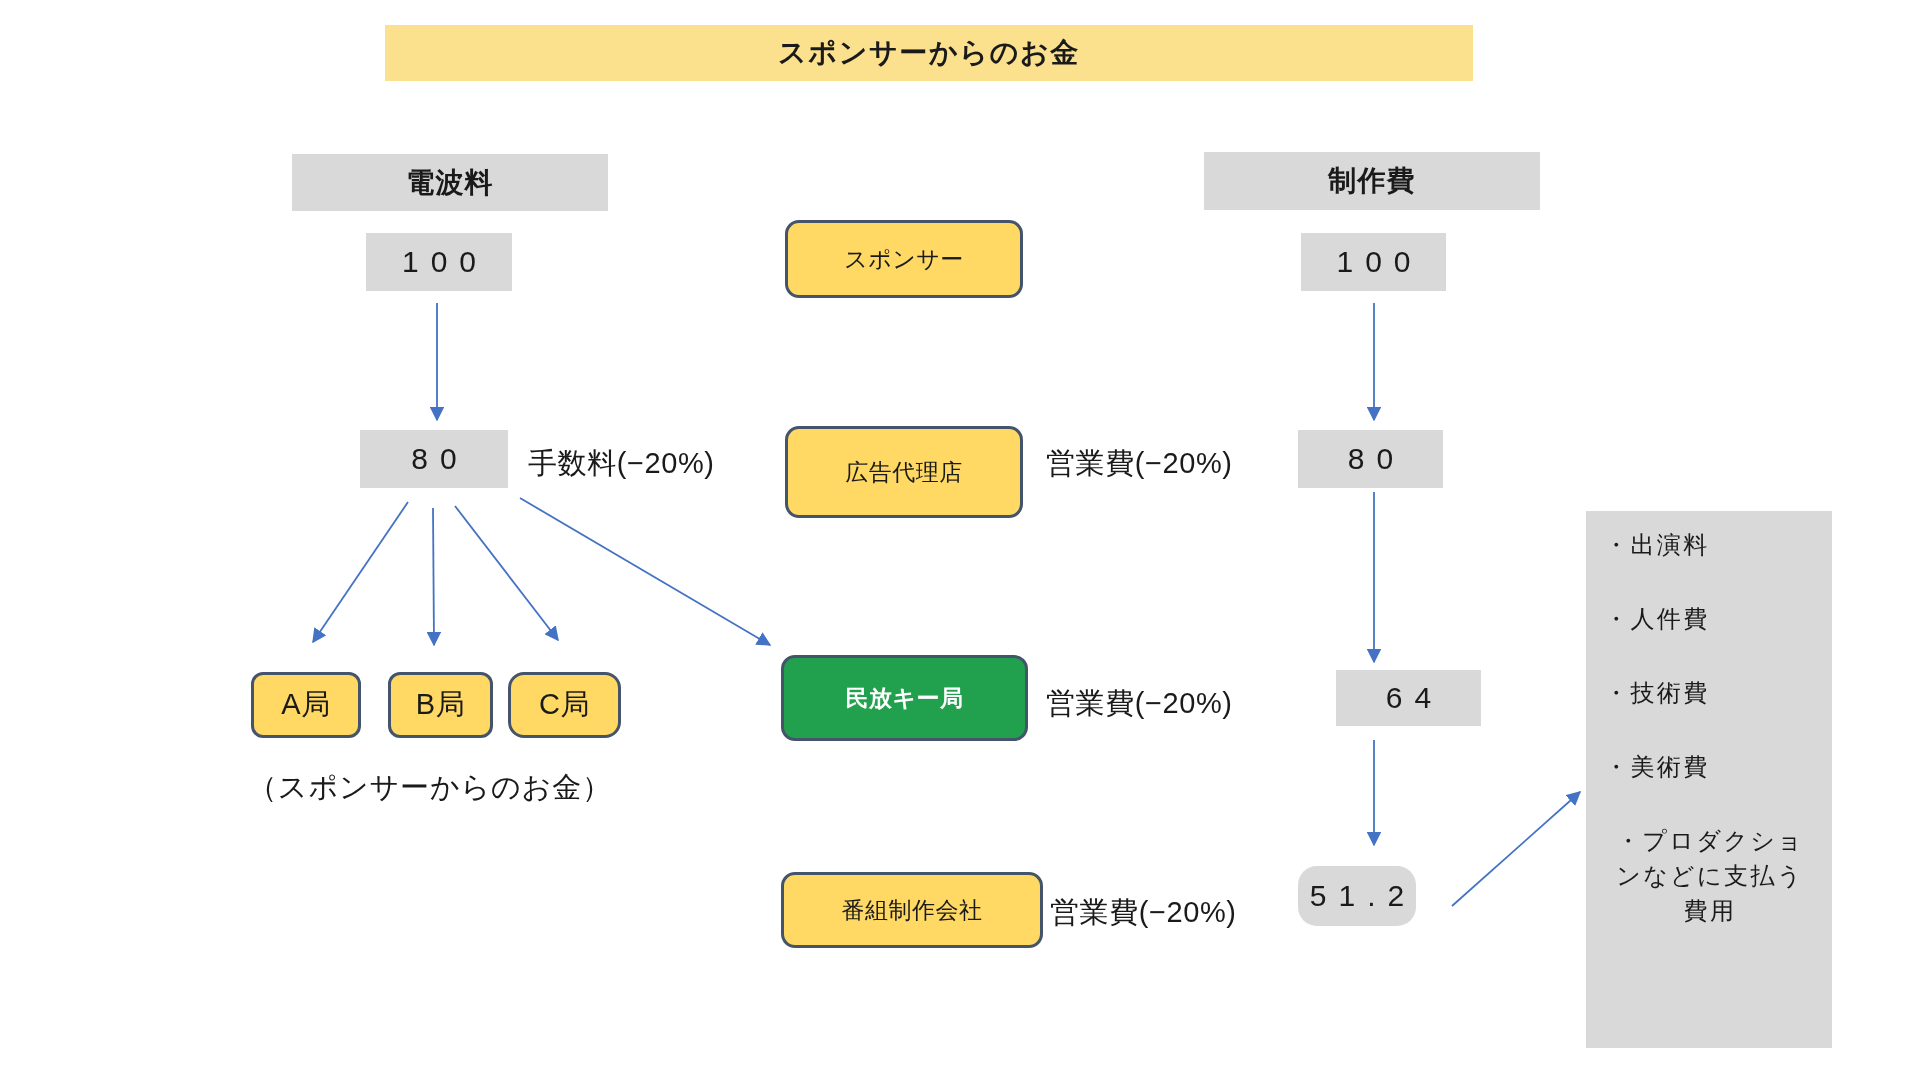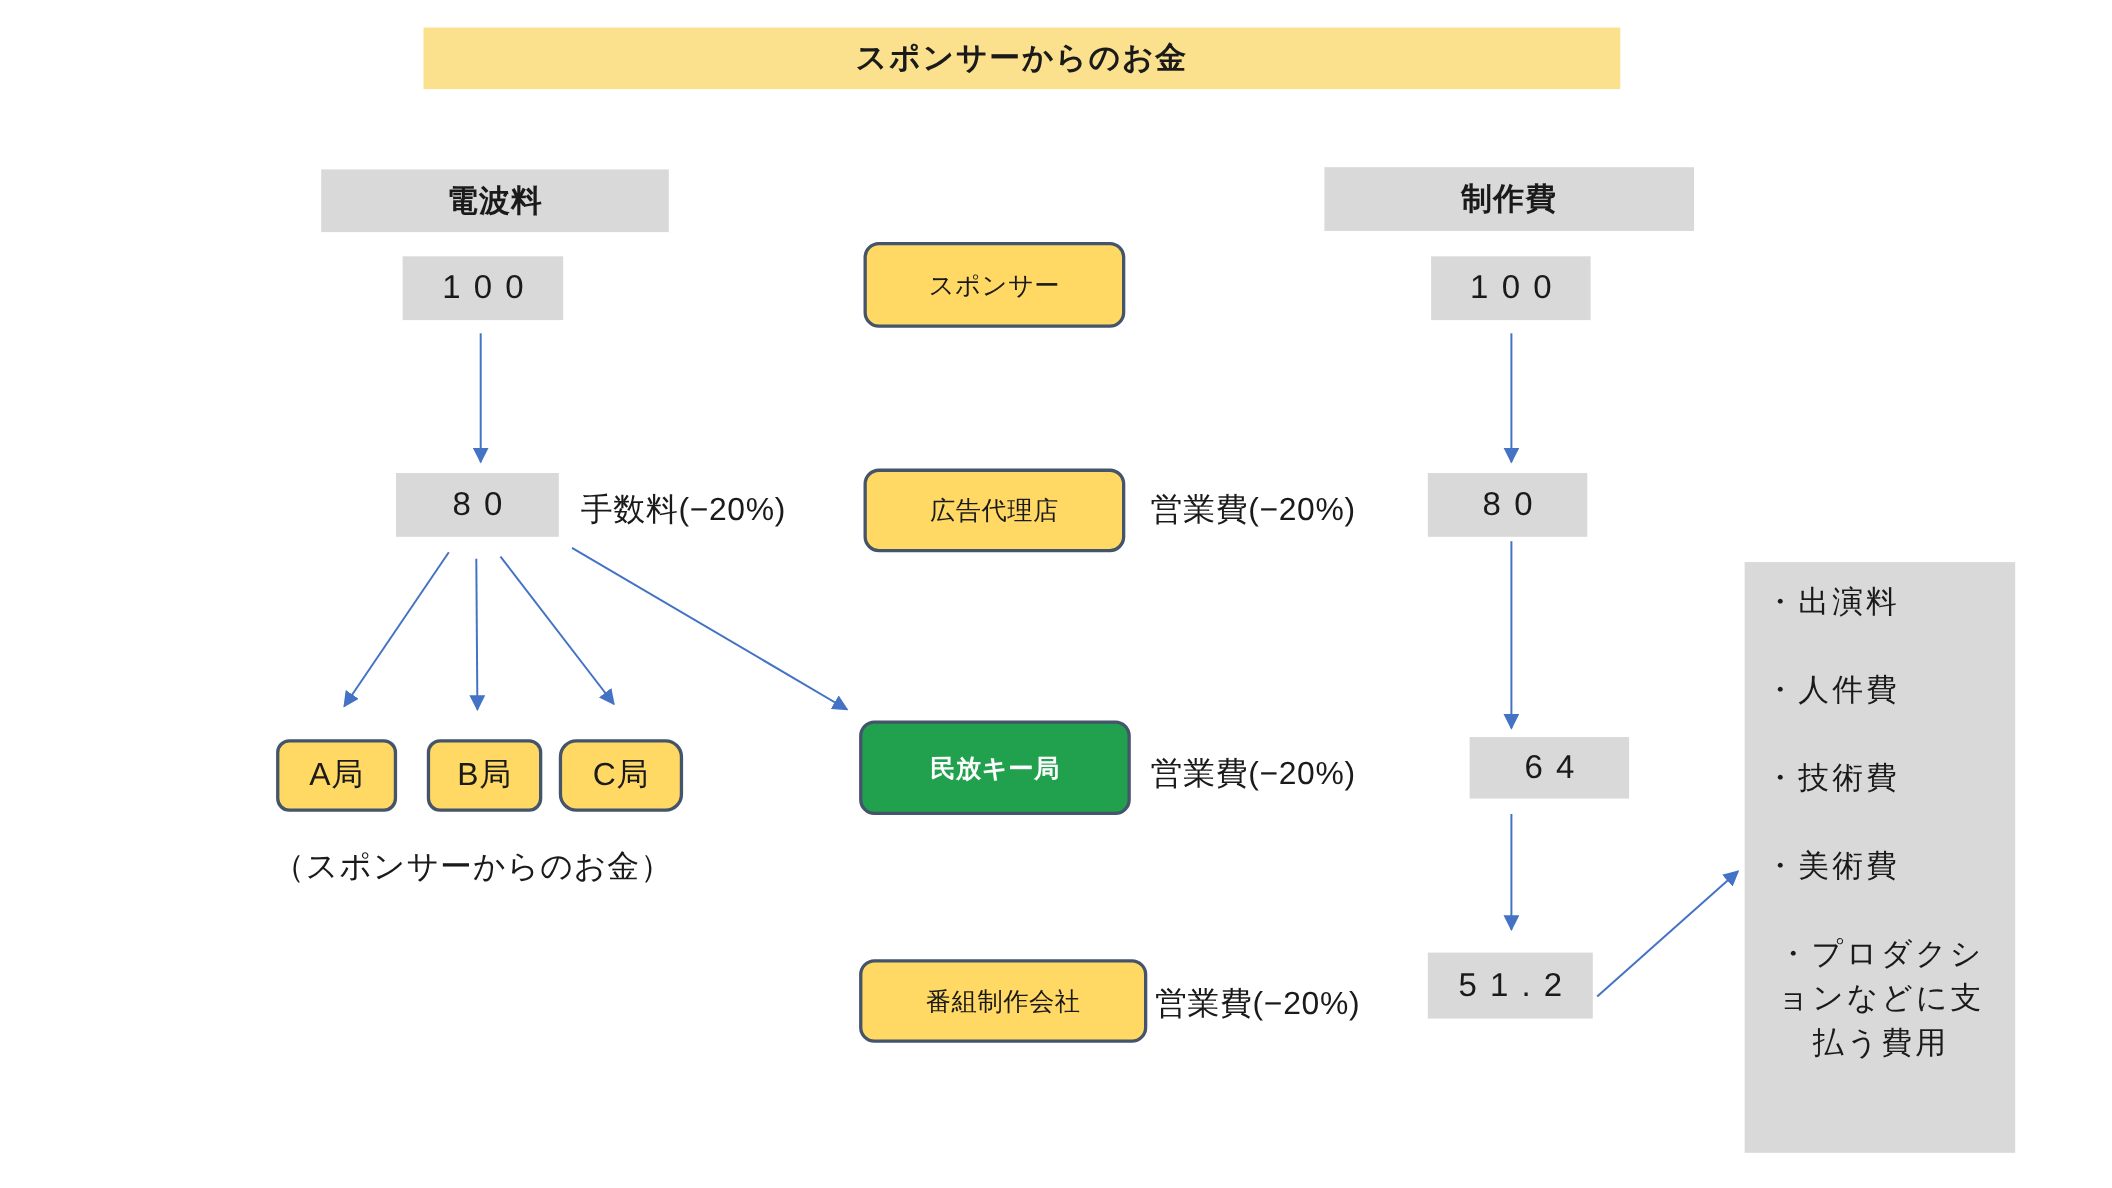--- a/index.html
+++ b/index.html
@@ -30,51 +30,51 @@
 
   .num {
     background: var(--box_gray);
     font-size: 30px; letter-spacing: 0.40em; text-indent: 0.40em;
   }
   .num-l100 { left: 366px;  top: 233px; width: 146px; height: 58px; }
   .num-l80  { left: 360px;  top: 430px; width: 148px; height: 58px; }
   .num-r100 { left: 1301px; top: 233px; width: 145px; height: 58px; }
   .num-r80  { left: 1298px; top: 430px; width: 145px; height: 58px; }
   .num-r64  { left: 1300px; top: 670px; width: 145px; height: 56px; margin-left: 36px; }
-  .num-r512 { left: 1298px; top: 866px; width: 150px; height: 60px; }
+  .num-r512 { left: 1298px; top: 866px; width: 118px; height: 60px; border-radius: 19px; }
 
   .node {
     background: var(--node_yellow);
     border: 3px solid var(--border_navy);
     border-radius: 14px;
     font-size: 23px; letter-spacing: 0.02em;
   }
   .node-sponsor    { left: 785px; top: 220px; width: 238px; height: 78px; }
-  .node-agency     { left: 785px; top: 426px; width: 238px; height: 76px; }
+  .node-agency     { left: 785px; top: 426px; width: 238px; height: 92px; }
   .node-keystation { left: 781px; top: 655px; width: 247px; height: 86px;
                      background: var(--node_green); color: #ffffff; font-weight: bold; }
   .node-prodco     { left: 781px; top: 872px; width: 262px; height: 76px; }
   .node-sta        { top: 672px; height: 66px; font-size: 29px; border-radius: 12px; }
   .node-sta-a { left: 251px; width: 110px; }
   .node-sta-b { left: 388px; width: 105px; }
   .node-sta-c { left: 508px; width: 113px; border-radius: 16px; }
 
   .fee-label { font-size: 29px; white-space: nowrap; letter-spacing: 0.02em; }
   .fee-1 { left: 528px;  top: 444px; }
   .fee-2 { left: 1046px; top: 444px; }
   .fee-3 { left: 1046px; top: 684px; }
   .fee-4 { left: 1050px; top: 893px; }
 
   .note { left: 248px; top: 768px; font-size: 29px; letter-spacing: 0.03em; }
 
   .cost-panel {
     left: 1586px; top: 511px; width: 246px; height: 537px;
     background: var(--box_gray);
     padding: 16px 16px 0 18px;
-    font-size: 28px; line-height: 1.46; letter-spacing: 0.10em;
+    font-size: 24px; line-height: 1.46; letter-spacing: 0.10em;
   }
   .cost-item { margin-bottom: 39px; }
   .cost-item:last-child { margin-bottom: 0; text-align: center; }
 
   svg.arrows { position: absolute; left: 0; top: 0; width: 1920px; height: 1080px; pointer-events: none; }
   svg.arrows line { stroke: var(--arrow_blue); stroke-width: 1.8px; }
   svg.arrows .head { fill: var(--arrow_blue); }
 </style>
 </head>
 <body>

